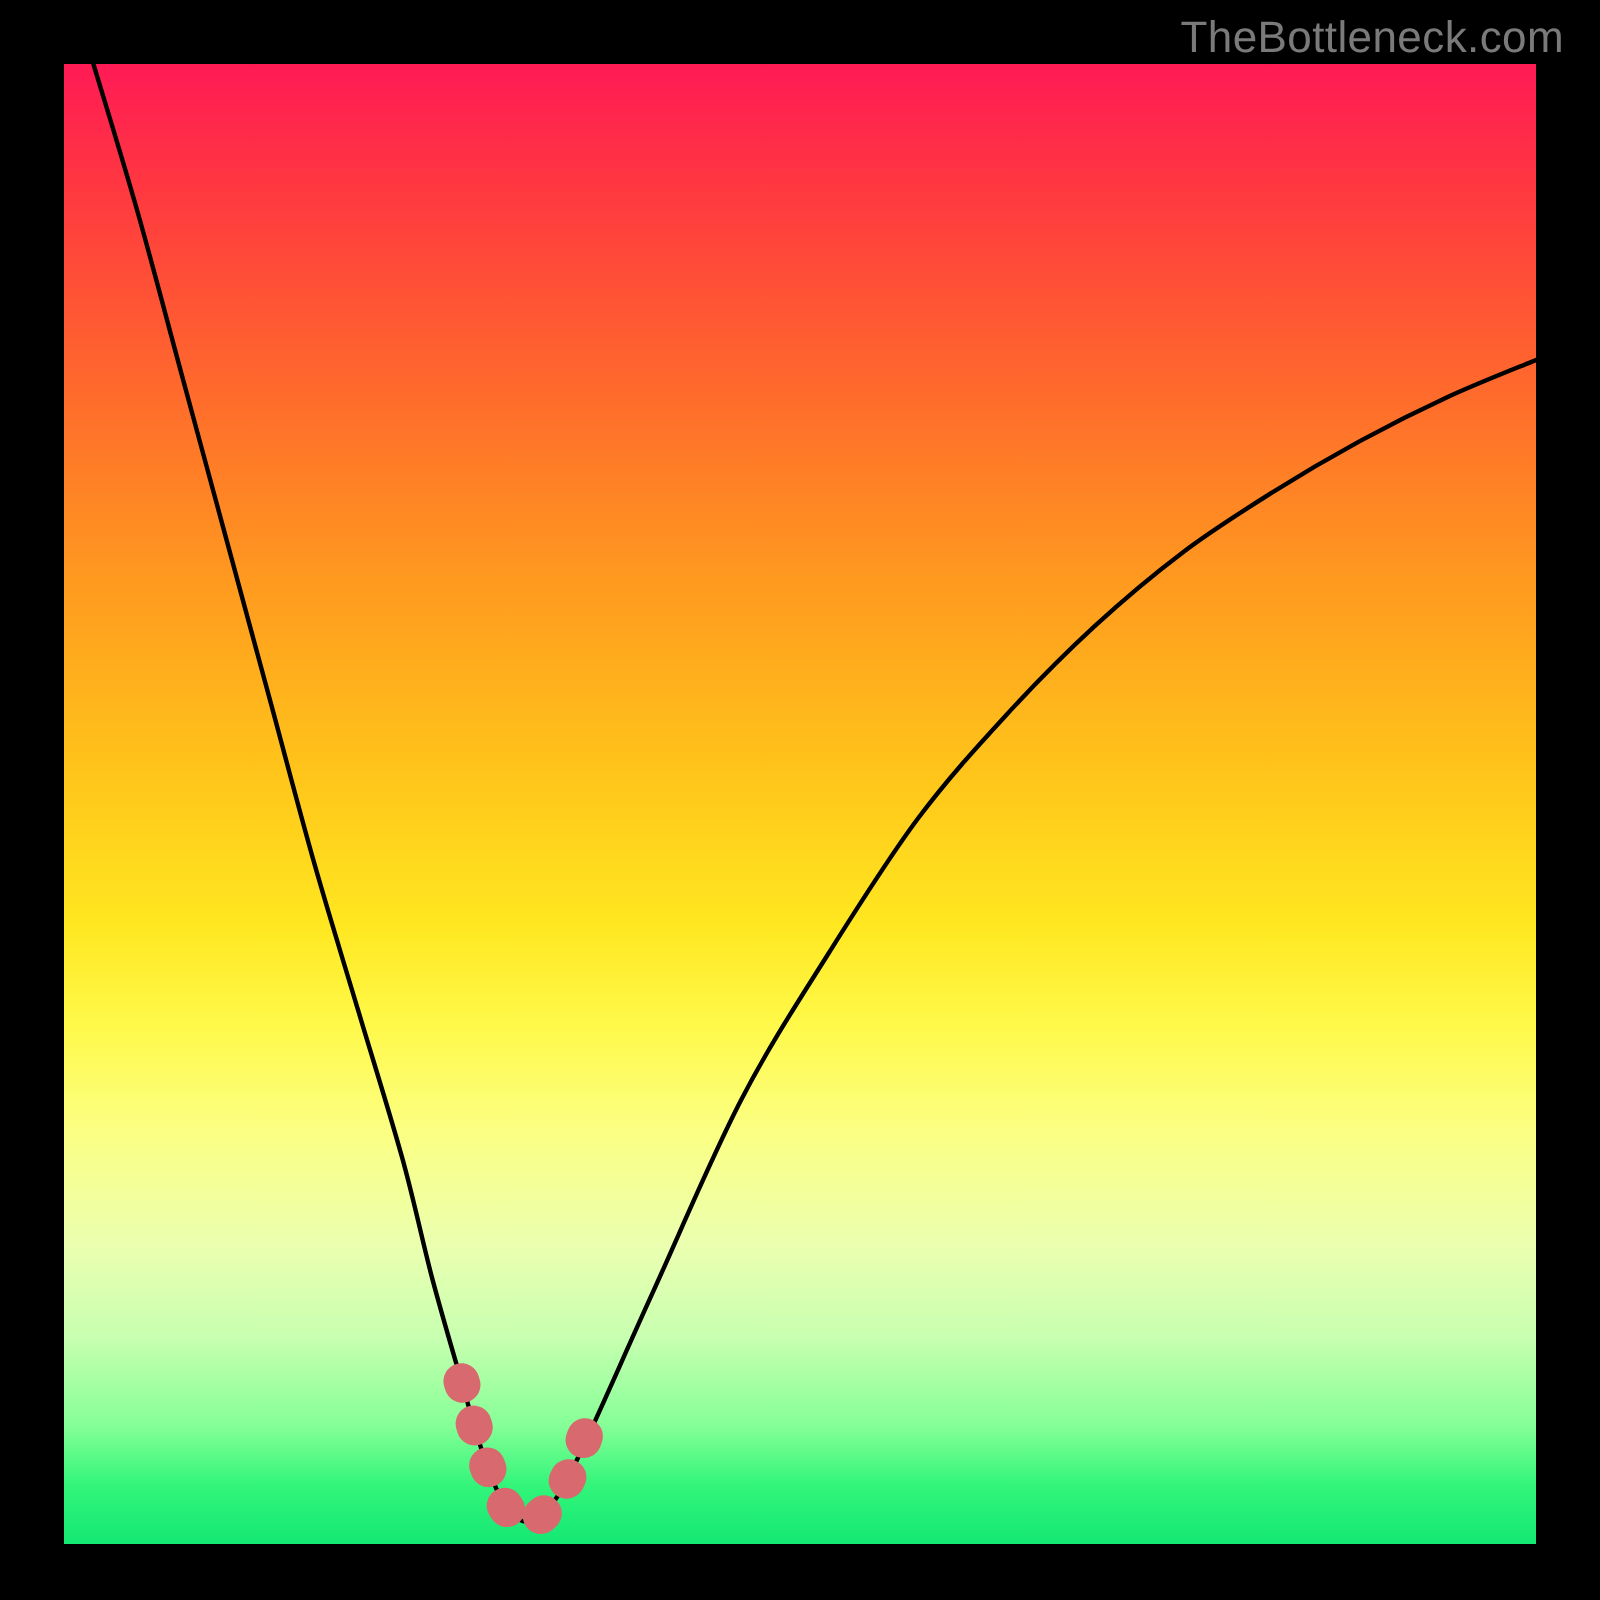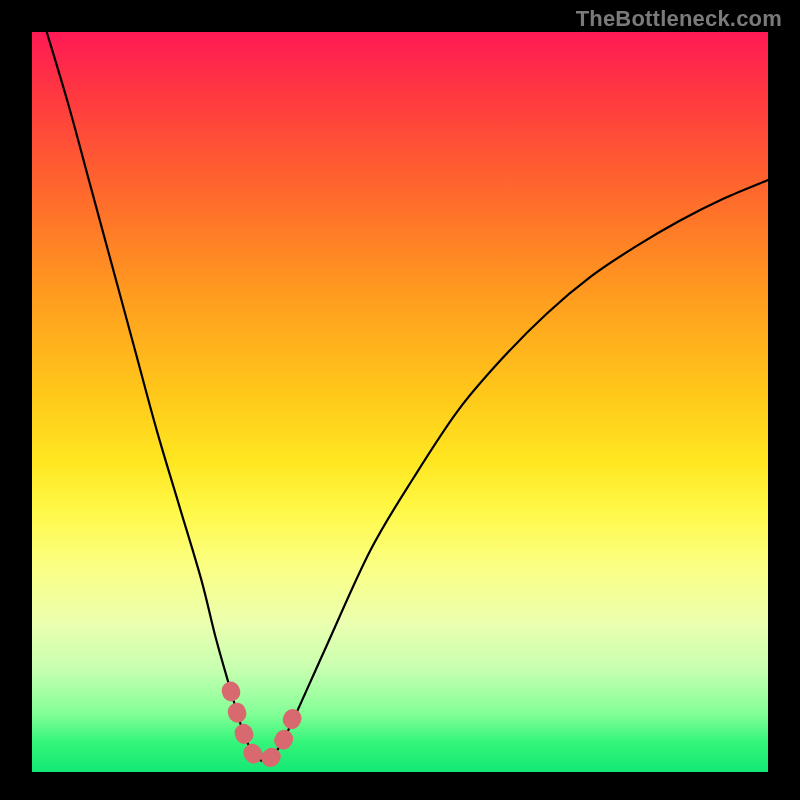--- a/index.html
+++ b/index.html
@@ -33,21 +33,21 @@
       #13e874 100%
     );
   }
   .watermark {
     position: absolute;
     top: 6px;
     right: 18px;
     color: #7a7a7a;
     font-size: 22px;
     letter-spacing: 0.2px;
-    font-weight: 700;
+    font-weight: 400;
     user-select: none;
   }
   svg.curve {
     position: absolute;
     left: 0;
     top: 0;
     width: 736px;
     height: 740px;
   }
 </style>

